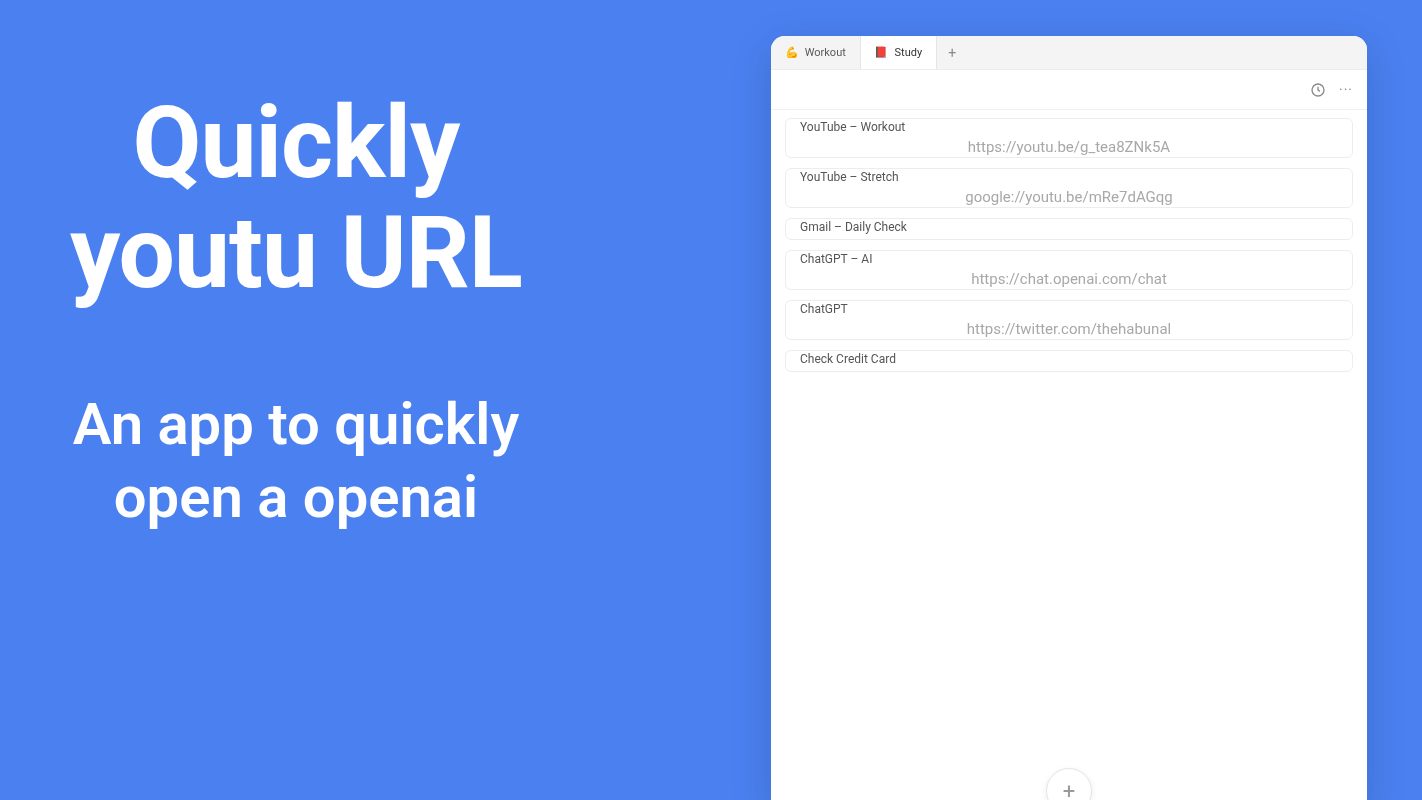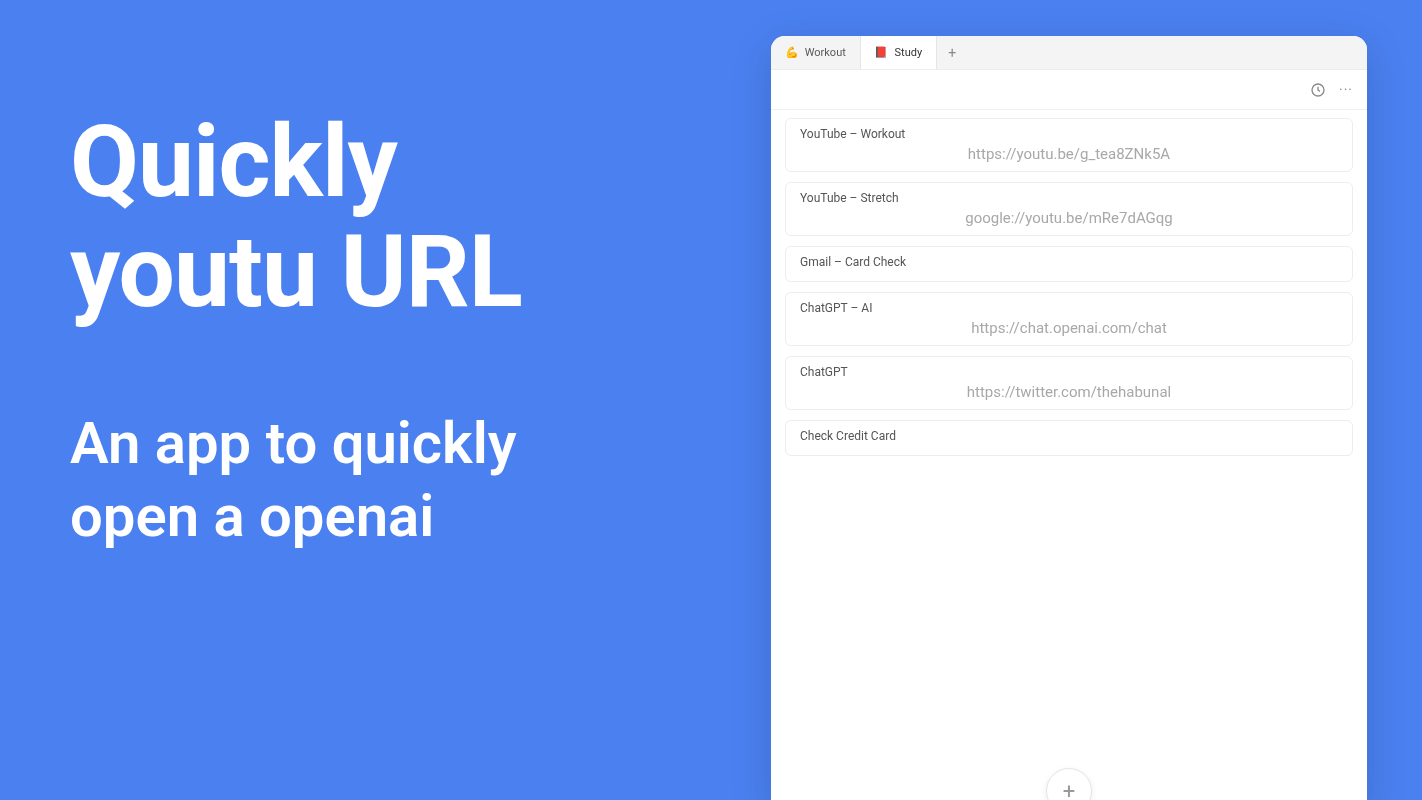--- a/index.html
+++ b/index.html
@@ -7,22 +7,23 @@
       width: 1422px;
       height: 800px;
       background: #4a80f0;
       font-family: -apple-system, BlinkMacSystemFont, "Segoe UI", Roboto, sans-serif;
       overflow: hidden;
       position: relative;
     }
     .left-panel {
       position: absolute;
       left: 70px;
-      top: 107px;
+      top: 88px;
       color: #ffffff;
+      text-align: center;
     }
     .headline {
       font-size: 100px;
       font-weight: 700;
       line-height: 1.1;
       letter-spacing: -1px;
     }
     .subline {
       margin-top: 80px;
       font-size: 58px;
@@ -95,21 +96,21 @@
       cursor: pointer;
     }
     .list {
       flex: 1;
       padding: 8px 14px;
       overflow-y: auto;
     }
     .card {
       border: 1px solid #ededed;
       border-radius: 6px;
-      padding: 8px 14px;
+      padding: 1px 14px;
       margin-bottom: 10px;
       cursor: pointer;
       background: #fff;
     }
     .card-title {
       font-size: 12px;
       color: #555;
       margin-bottom: 4px;
     }
     .card-url {
@@ -181,21 +182,21 @@
   <div class="list">
     <div class="card">
       <div class="card-title">YouTube – Workout</div>
       <div class="card-url">https://youtu.be/g_tea8ZNk5A</div>
     </div>
     <div class="card">
       <div class="card-title">YouTube – Stretch</div>
       <div class="card-url">google://youtu.be/mRe7dAGqg</div>
     </div>
     <div class="card">
-      <div class="card-title">Gmail – Card Check</div>
+      <div class="card-title">Gmail – Daily Check</div>
     </div>
     <div class="card">
       <div class="card-title">ChatGPT – AI</div>
       <div class="card-url">https://chat.openai.com/chat</div>
     </div>
     <div class="card">
       <div class="card-title">ChatGPT</div>
       <div class="card-url">https://twitter.com/thehabunal</div>
     </div>
     <div class="card">

